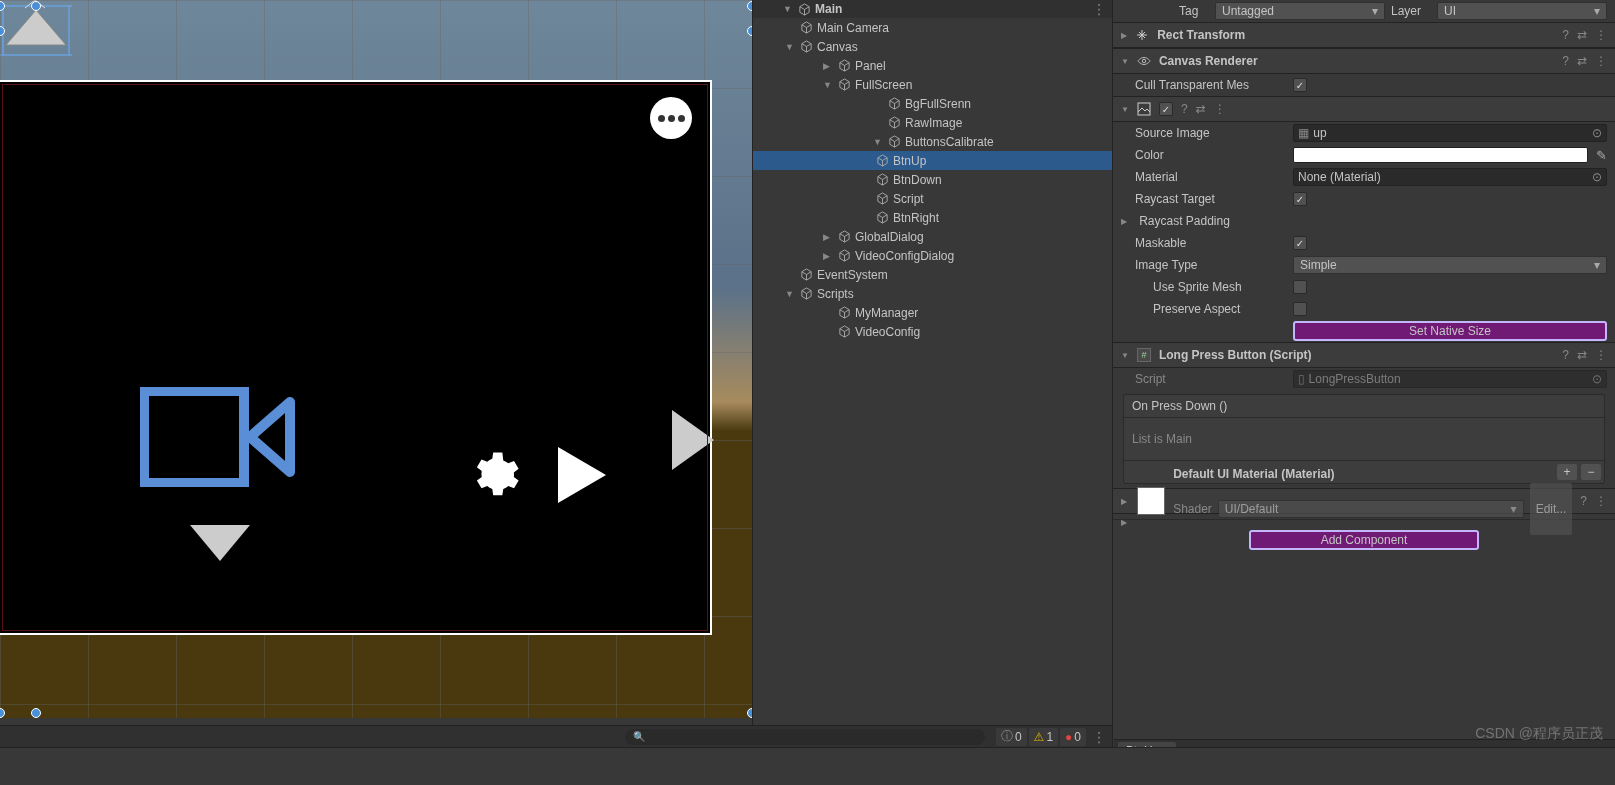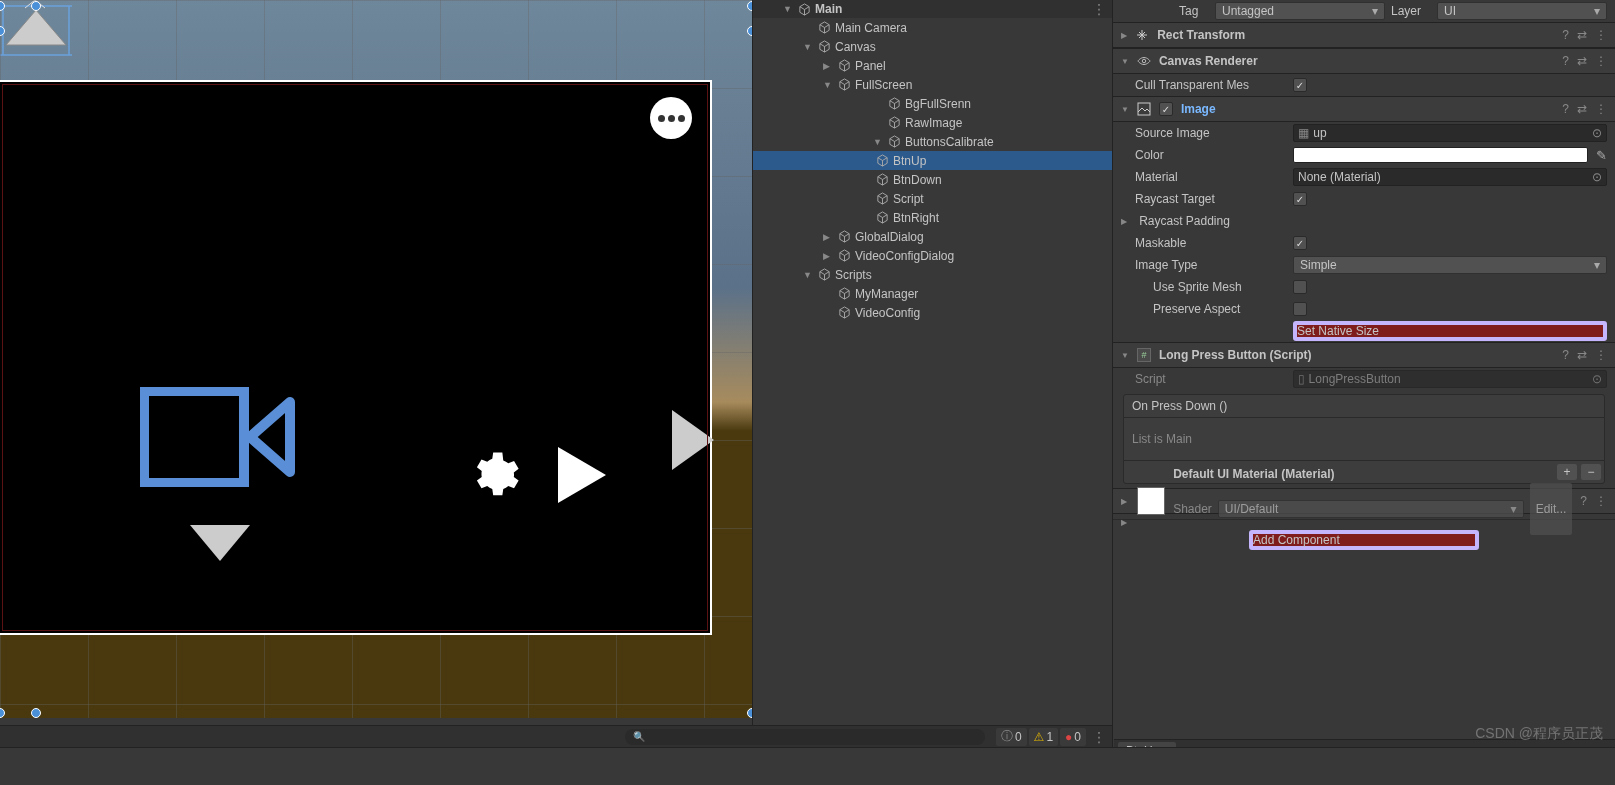--- a/index.html
+++ b/index.html
@@ -20,42 +20,42 @@
 .down-arrow{position:absolute;left:190px;bottom:72px;border-width:36px 30px 0 30px;border-color:#ccc transparent transparent transparent}
 .gear{position:absolute;left:465px;bottom:130px;width:55px;height:55px}
 .play-btn{position:absolute;left:558px;bottom:130px;border-width:28px 0 28px 48px;border-color:transparent transparent transparent #fff}
 .hier{width:360px;background:#383838;border-left:1px solid #222;height:100%;overflow:hidden}
 .row{height:19px;display:flex;align-items:center;padding-left:6px;gap:4px;white-space:nowrap}
 .row.sel{background:#2c5a8c}
 .arrow{width:10px;color:#888;font-size:9px}
 .cube{width:14px;height:14px;display:flex;align-items:center;justify-content:center}
 .cube svg{width:13px;height:13px}
 .label{color:#c4c4c4}
-.indent1{padding-left:30px}.indent2{padding-left:50px}.indent3{padding-left:70px}.indent4{padding-left:120px}.indent5{padding-left:108px}
+.indent1{padding-left:30px}.indent2{padding-left:32px}.indent3{padding-left:70px}.indent4{padding-left:120px}.indent5{padding-left:108px}
 .row.top{background:#303030;height:18px}
 .row.top .label{font-weight:bold}
 .row.top .ctx{margin-left:auto;margin-right:6px;color:#888;font-size:14px}
 .insp{flex:1;background:#383838;border-left:1px solid #222;overflow-y:hidden;display:flex;flex-direction:column}
 .insp-row{display:flex;align-items:center;height:22px;padding:0 8px;gap:6px}
 .lbl{color:#c4c4c4;min-width:70px}
 .dd{background:#515151;border:1px solid #303030;border-radius:2px;height:18px;padding:0 6px;display:flex;align-items:center;flex:1;justify-content:space-between}
 .dd::after{content:"▾";color:#aaa;margin-left:4px}
 .comp-head{height:26px;background:#3c3c3c;border-top:1px solid #222;border-bottom:1px solid #222;display:flex;align-items:center;padding:0 8px;gap:8px}
 .comp-head .title{font-weight:bold;flex:1}
 .comp-head .ico{color:#888;cursor:pointer}
 .comp-head .hico{width:14px;height:14px}
 .chk{width:14px;height:14px;background:#515151;border:1px solid #2a2a2a;border-radius:2px;display:flex;align-items:center;justify-content:center;font-size:10px;color:#ddd}
 .field-row{display:flex;align-items:center;height:22px;padding:0 8px 0 22px;gap:8px}
 .field-row .flbl{width:150px;color:#c4c4c4}
 .field-row.sub{padding-left:40px}
 .obj-field{background:#2a2a2a;border:1px solid #222;border-radius:2px;height:18px;flex:1;display:flex;align-items:center;padding:0 4px;gap:4px}
 .obj-field .circ{margin-left:auto;color:#888}
 .color-swatch{flex:1;height:16px;background:#fff;border:1px solid #222;border-radius:2px}
 .eyedrop{color:#aaa;font-size:13px}
-.btn-wide{background:#7f1d1d;border:4px solid #c4b5fd;border-radius:3px;height:20px;display:flex;align-items:center;flex:1}
+.btn-wide{background:#701a75;border:2px solid #c4b5fd;border-radius:3px;height:20px;display:flex;align-items:center;justify-content:center;flex:1}
 .event-box{margin:4px 10px;background:#3d3d3d;border:1px solid #2a2a2a;border-radius:3px}
 .event-box .eh{padding:4px 8px;border-bottom:1px solid #2a2a2a}
 .event-box .eb{padding:14px 8px;color:#888}
 .event-box .ef{display:flex;justify-content:flex-end;padding:3px;gap:4px;border-top:1px solid #2a2a2a}
 .event-box .ef span{width:20px;height:16px;background:#515151;border-radius:2px;display:flex;align-items:center;justify-content:center}
 .mat-sw{width:28px;height:28px;background:#fff;border:1px solid #666}
 .add-comp-row{display:flex;justify-content:center;padding:10px}
 .add-comp-row .btn-wide{flex:0 0 230px}
 .foot-tabs{position:absolute;bottom:24px;left:1114px;right:0;height:22px;background:#303030;border-top:1px solid #222;display:flex;align-items:center}
 .foot-tabs .tab{background:#444;height:18px;padding:0 8px;display:flex;align-items:center;gap:4px;border-radius:2px;margin-left:4px}
@@ -258,20 +258,30 @@
           <span class="arrow">▶</span>
           <span class="cube">
             <svg viewBox="0 0 14 14" fill="none" stroke="#aaa" stroke-width="1">
               <path d="M7 1l5 3v6l-5 3-5-3V4z"></path>
               <path d="M2 4l5 3 5-3M7 7v6"></path>
             </svg>
           </span>
           <span class="label">VideoConfigDialog</span>
         </div>
         <div class="row indent2">
+          <span class="arrow"></span>
+          <span class="cube">
+            <svg viewBox="0 0 14 14" fill="none" stroke="#aaa" stroke-width="1">
+              <path d="M7 1l5 3v6l-5 3-5-3V4z"></path>
+              <path d="M2 4l5 3 5-3M7 7v6"></path>
+            </svg>
+          </span>
+          <span class="label">EventSystem</span>
+        </div>
+        <div class="row indent2">
           <span class="arrow">▼</span>
           <span class="cube">
             <svg viewBox="0 0 14 14" fill="none" stroke="#aaa" stroke-width="1">
               <path d="M7 1l5 3v6l-5 3-5-3V4z"></path>
               <path d="M2 4l5 3 5-3M7 7v6"></path>
             </svg>
           </span>
           <span class="label">Scripts</span>
         </div>
         <div class="row indent3">
@@ -337,21 +347,20 @@
       <span class="chk">✓</span>
     </div>
 
     <div class="comp-head">
       <span class="tiny-arrow">▼</span>
       <svg class="hico" viewBox="0 0 14 14" fill="none" stroke="#ccc">
           <rect x="1" y="1" width="12" height="12"></rect>
           <path d="M1 10l4-4 3 3 2-2 3 3"></path>
         </svg>
       <span class="chk">✓</span>
-      <span class="title" style="color:#7ab8ff">Image</span>
       <span class="ico">?</span>
       <span class="ico">⇄</span>
       <span class="ico">⋮</span>
     </div>
     <div class="field-row">
         <span class="flbl">Source Image</span>
       <div class="obj-field">
           <span style="color:#888">▦</span>
           <span>up</span>
           <span class="circ">⊙</span>

